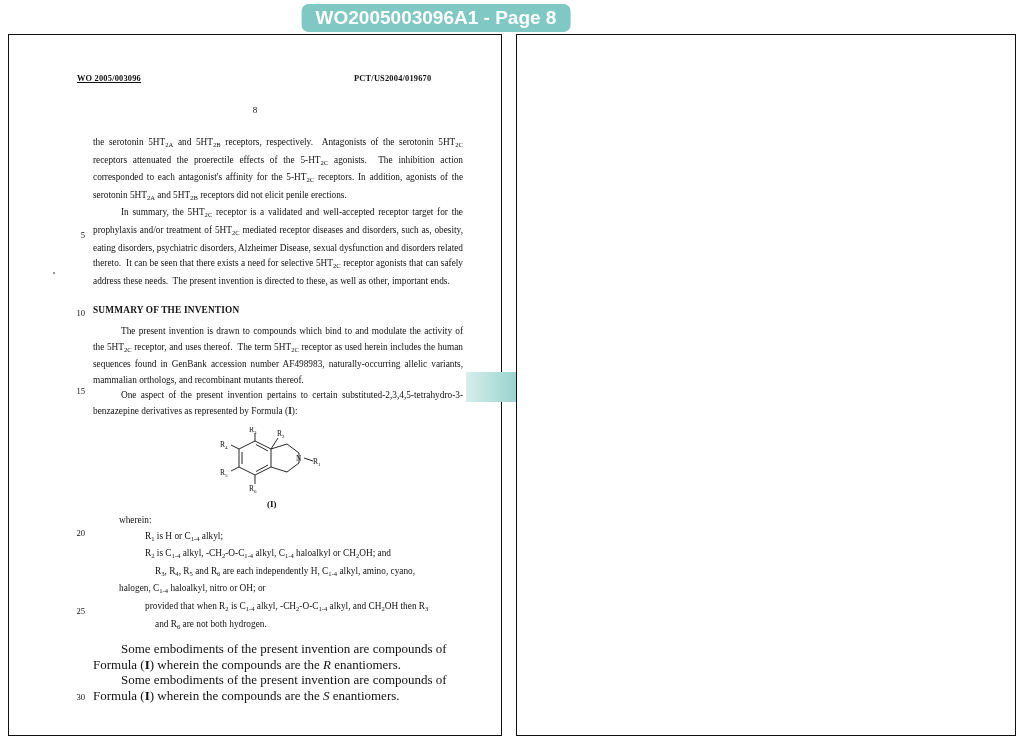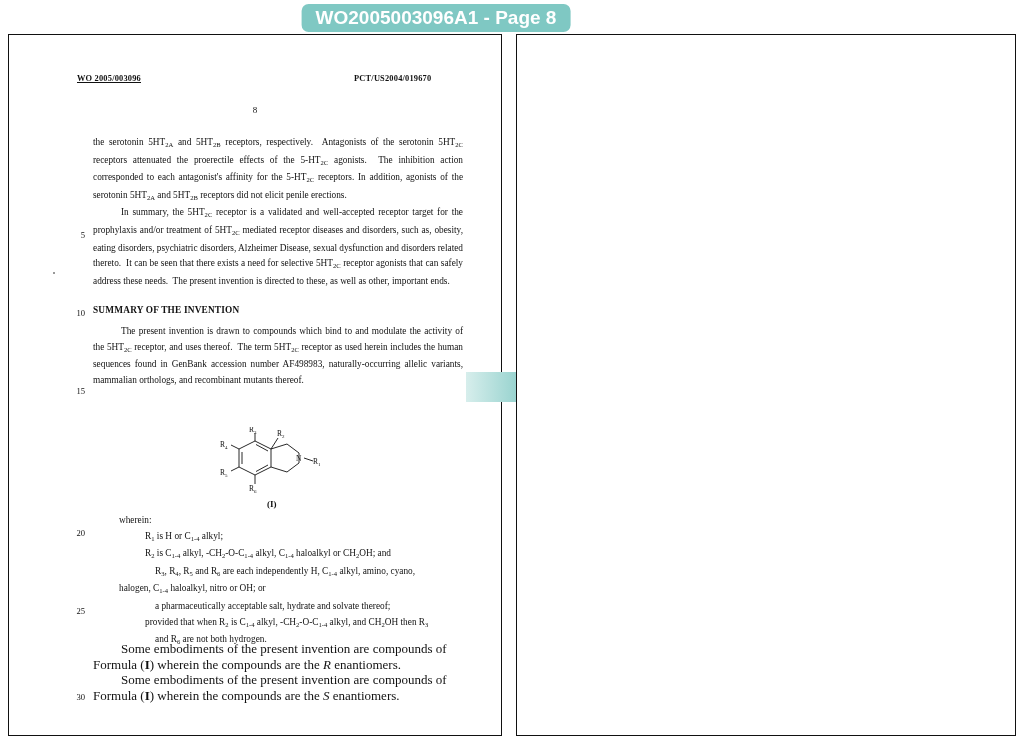--- a/index.html
+++ b/index.html
@@ -173,20 +173,21 @@
       <div class="lineno" style="top:349px">15</div>
       <div class="lineno" style="top:491px">20</div>
       <div class="lineno" style="top:569px">25</div>
       <div class="lineno" style="top:655px">30</div>
 
       <div class="body">
         <p>the serotonin 5HT<sub>2A</sub> and 5HT<sub>2B</sub> receptors, respectively.&nbsp; Antagonists of the serotonin 5HT<sub>2C</sub> receptors attenuated the proerectile effects of the 5-HT<sub>2C</sub> agonists.&nbsp; The inhibition action corresponded to each antagonist's affinity for the 5-HT<sub>2C</sub> receptors. In addition, agonists of the serotonin 5HT<sub>2A</sub> and 5HT<sub>2B</sub> receptors did not elicit penile erections.</p>
         <p class="indent">In summary, the 5HT<sub>2C</sub> receptor is a validated and well-accepted receptor target for the prophylaxis and/or treatment of 5HT<sub>2C</sub> mediated receptor diseases and disorders, such as, obesity, eating disorders, psychiatric disorders, Alzheimer Disease, sexual dysfunction and disorders related thereto.&nbsp; It can be seen that there exists a need for selective 5HT<sub>2C</sub> receptor agonists that can safely address these needs.&nbsp; The present invention is directed to these, as well as other, important ends.</p>
         <p class="center-head">SUMMARY OF THE INVENTION</p>
         <p class="indent">The present invention is drawn to compounds which bind to and modulate the activity of the 5HT<sub>2C</sub> receptor, and uses thereof.&nbsp; The term 5HT<sub>2C</sub> receptor as used herein includes the human sequences found in GenBank accession number AF498983, naturally-occurring allelic variants, mammalian orthologs, and recombinant mutants thereof.</p>
+        <p class="indent">One aspect of the present invention pertains to certain substituted-2,3,4,5-tetrahydro-3-benzazepine derivatives as represented by Formula (<span class="bold">I</span>):</p>
       </div>
 
       <svg class="struct-left" viewBox="0 0 130 78">
         <g stroke="#111" stroke-width="0.9" fill="none">
 
           <polygon points="30,22 46,14 62,22 62,40 46,48 30,40"></polygon>
           <line x1="33" y1="25" x2="33" y2="37"></line>
           <line x1="47" y1="17.5" x2="59" y2="24"></line>
           <line x1="47" y1="44.5" x2="59" y2="38"></line>
 
@@ -210,21 +211,20 @@
         </g>
       </svg>
       <div class="formula-label">(I)</div>
 
       <div class="wherein-block" style="top:478px">
         <p class="i0">wherein:</p>
         <p class="i1">R<sub>1</sub> is H or C<sub>1-4</sub> alkyl;</p>
         <p class="i1">R<sub>2</sub> is C<sub>1-4</sub> alkyl, -CH<sub>2</sub>-O-C<sub>1-4</sub> alkyl, C<sub>1-4</sub> haloalkyl or CH<sub>2</sub>OH; and</p>
         <p class="i2">R<sub>3</sub>, R<sub>4</sub>, R<sub>5</sub> and R<sub>6</sub> are each independently H, C<sub>1-4</sub> alkyl, amino, cyano,</p>
         <p style="padding-left:26px">halogen, C<sub>1-4</sub> haloalkyl, nitro or OH; or</p>
-        <p class="i2">a pharmaceutically acceptable salt, hydrate and solvate thereof;</p>
         <p class="i1">provided that when R<sub>2</sub> is C<sub>1-4</sub> alkyl, -CH<sub>2</sub>-O-C<sub>1-4</sub> alkyl, and CH<sub>2</sub>OH then R<sub>3</sub></p>
         <p class="i2">and R<sub>6</sub> are not both hydrogen.</p>
       </div>
 
       <div class="tail" style="top:606px">
         <p class="indent">Some embodiments of the present invention are compounds of Formula (<span class="bold">I</span>) wherein the compounds are the <span class="ital">R</span> enantiomers.</p>
         <p class="indent">Some embodiments of the present invention are compounds of Formula (<span class="bold">I</span>) wherein the compounds are the <span class="ital">S</span> enantiomers.</p>
       </div>
 
       <div class="spot" style="left:44px; top:237px"></div>

